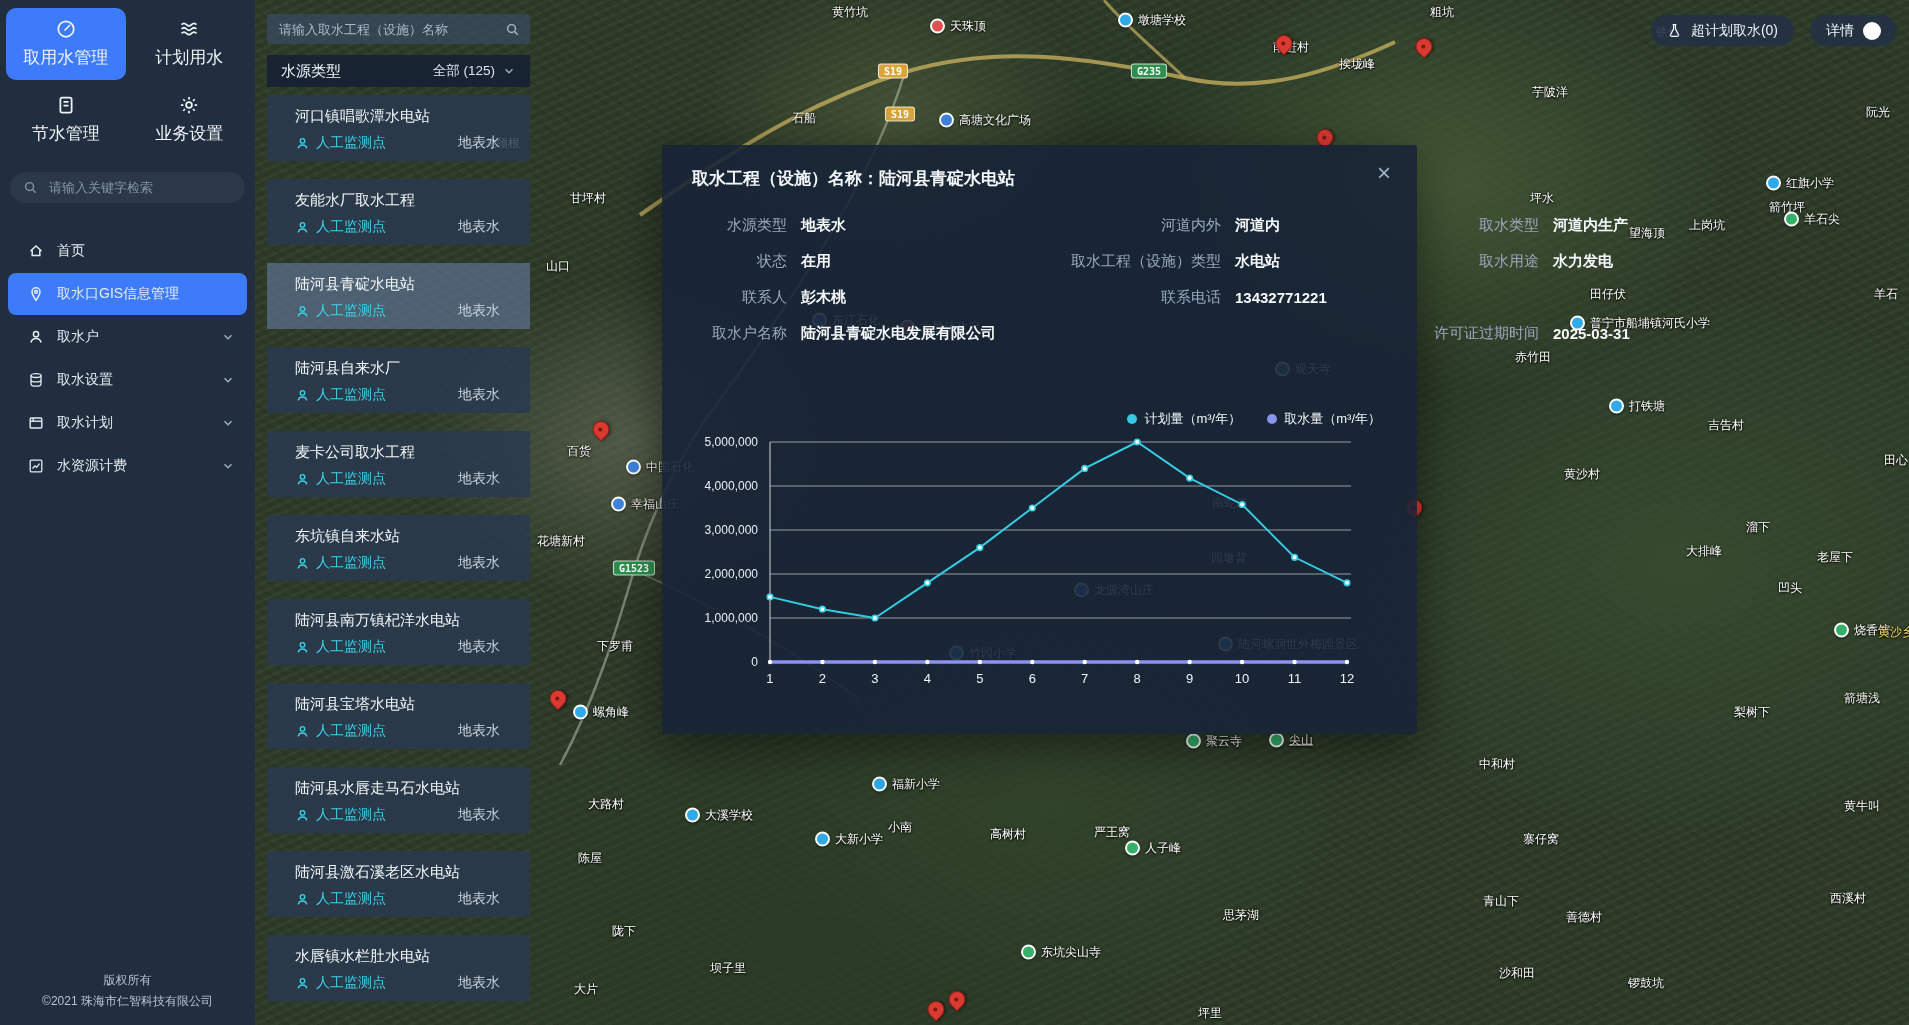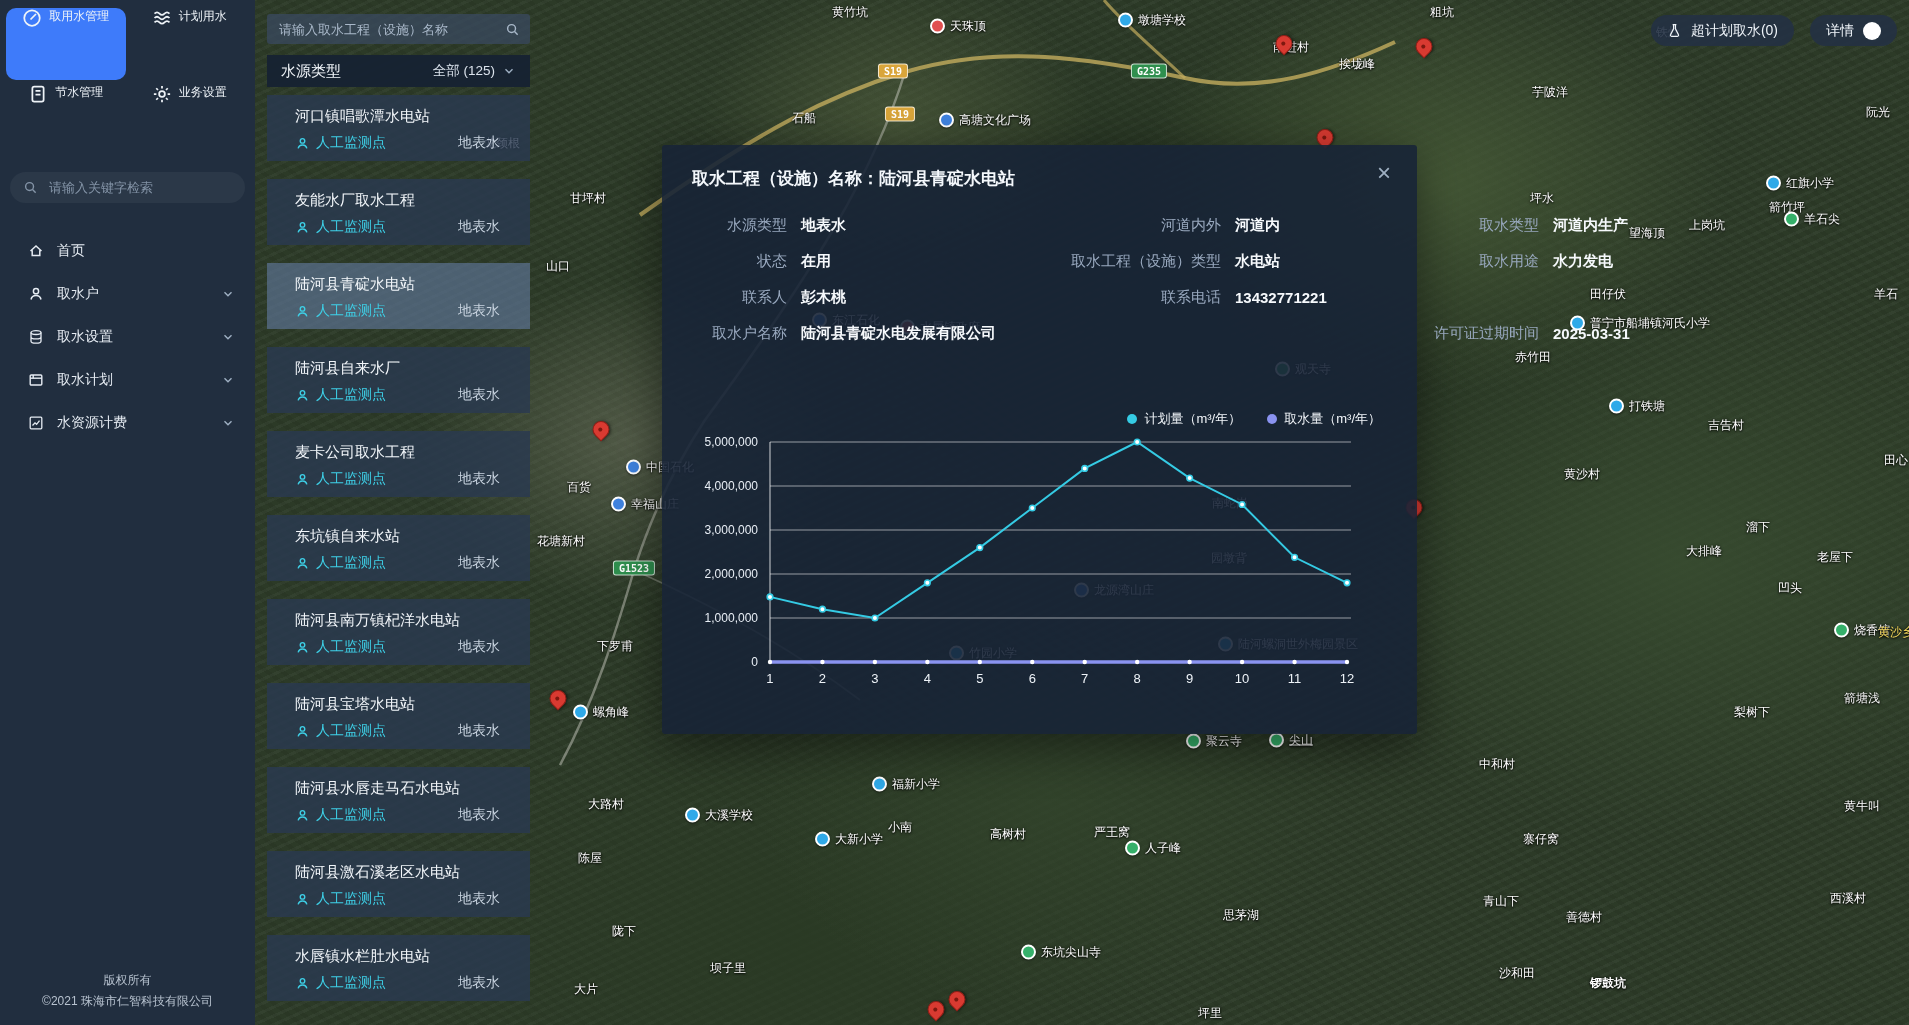--- a/index.html
+++ b/index.html
@@ -36,22 +36,22 @@
   .shield.yellow{background:#d9a53a}.shield.green{background:#2f8f4e}
   
   .topbar{position:absolute;top:15px;right:12px;display:flex;gap:16px;align-items:center;z-index:28}
   .pill{height:31px;border-radius:16px;background:rgba(36,49,68,.9);display:flex;align-items:center;
     gap:9px;padding:0 16px;color:#eef3f8;font-size:14px;cursor:pointer}
   .knob{width:18px;height:18px;border-radius:50%;background:#fff}
   
   .sidebar{position:absolute;left:0;top:0;width:255px;height:100%;background:#212e3f;z-index:30;
     display:flex;flex-direction:column;box-sizing:border-box}
   .modules{display:grid;grid-template-columns:1fr 1fr;gap:4px;padding:8px 6px 0}
-  .module{height:72px;border-radius:10px;display:flex;flex-direction:row;align-items:flex-start;
-    justify-content:center;gap:7px;color:#eef3f8;font-size:12px;cursor:pointer}
+  .module{height:72px;border-radius:10px;display:flex;flex-direction:column;align-items:center;
+    justify-content:center;gap:7px;color:#eef3f8;font-size:17px;cursor:pointer}
   .module.active{background:#3e7bfa}
   .side-search{margin:16px 10px 0;height:31px;border-radius:16px;background:#2b3848;display:flex;
     align-items:center;gap:9px;padding:0 13px;color:#8494a7}
   .side-search input{flex:1;background:transparent;border:none;outline:none;color:#cfd9e4;
     font-size:13px;font-family:inherit}
   .side-search input::placeholder{color:#8494a7}
   .smenu{margin-top:26px}
   .mitem{height:42px;display:flex;align-items:center;gap:13px;padding:0 12px 0 20px;color:#e6ecf3;
     font-size:14px;margin:1px 8px;border-radius:8px;cursor:pointer}
   .mitem.active{background:#3e7bfa}
@@ -302,35 +302,35 @@
       </div>
       <div class="mlabel" style="left: 624px; top: 931px;">
         <span>陇下</span>
       </div>
       <div class="mlabel" style="left: 586px; top: 989px;">
         <span>大片</span>
       </div>
       <div class="mlabel" style="left: 1210px; top: 1013px;">
         <span>坪里</span>
       </div>
-      <div class="mlabel" style="left: 1608px; top: 983px; font-weight: bold;">
+      <div class="mlabel" style="left: 1646px; top: 983px;">
         <span>锣鼓坑</span>
       </div>
       <div class="mlabel" style="left: 1517px; top: 973px;">
         <span>沙和田</span>
       </div>
       <div class="mlabel" style="left: 645px; top: 504px;">
         <span class="badge blue"></span>
         <span>幸福山庄</span>
       </div>
       <div class="mlabel" style="left: 660px; top: 467px;">
         <span class="badge blue"></span>
         <span>中国石化</span>
       </div>
-      <div class="mlabel" style="left: 579px; top: 451px; margin-top: 36px;">
+      <div class="mlabel" style="left: 579px; top: 451px;">
         <span>百货</span>
       </div>
       <div class="mlabel" style="left: 561px; top: 541px;">
         <span>花塘新村</span>
       </div>
       <div class="mlabel" style="left: 846px; top: 320px;">
         <span class="badge blue"></span>
         <span>东江石化</span>
       </div>
       <div class="mlabel" style="left: 940px; top: 327px;">
@@ -440,20 +440,29 @@
     <input placeholder="请输入关键字检索" style="">
   </div>
   <nav class="smenu" id="side-menu">
       <div class="mitem">
         <span style="display:flex">
           <svg viewBox="0 0 16 16" width="16" height="16" fill="none" stroke="currentColor" stroke-width="1.5">
             <path d="M2.5 8L8 3l5.5 5M4.2 7.2v5.3h7.6V7.2"></path>
           </svg>
         </span>
                <span>首页</span>
+      </div>
+      <div class="mitem active">
+        <span style="display:flex">
+          <svg viewBox="0 0 16 16" width="16" height="16" fill="none" stroke="currentColor" stroke-width="1.5">
+            <path d="M8 1.8c-2.3 0-4 1.8-4 4 0 3 4 8.4 4 8.4s4-5.4 4-8.4c0-2.2-1.7-4-4-4z"></path>
+            <circle cx="8" cy="5.8" r="1.4"></circle>
+          </svg>
+        </span>
+               <span>取水口GIS信息管理</span>
       </div>
       <div class="mitem">
         <span style="display:flex">
           <svg viewBox="0 0 16 16" width="16" height="16" fill="none" stroke="currentColor" stroke-width="1.5">
             <circle cx="8" cy="5.2" r="2.6"></circle>
             <path d="M3 13.5c.6-3 3-4 5-4s4.4 1 5 4"></path>
           </svg>
         </span>
                <span>取水户</span>
         <span class="chev">

